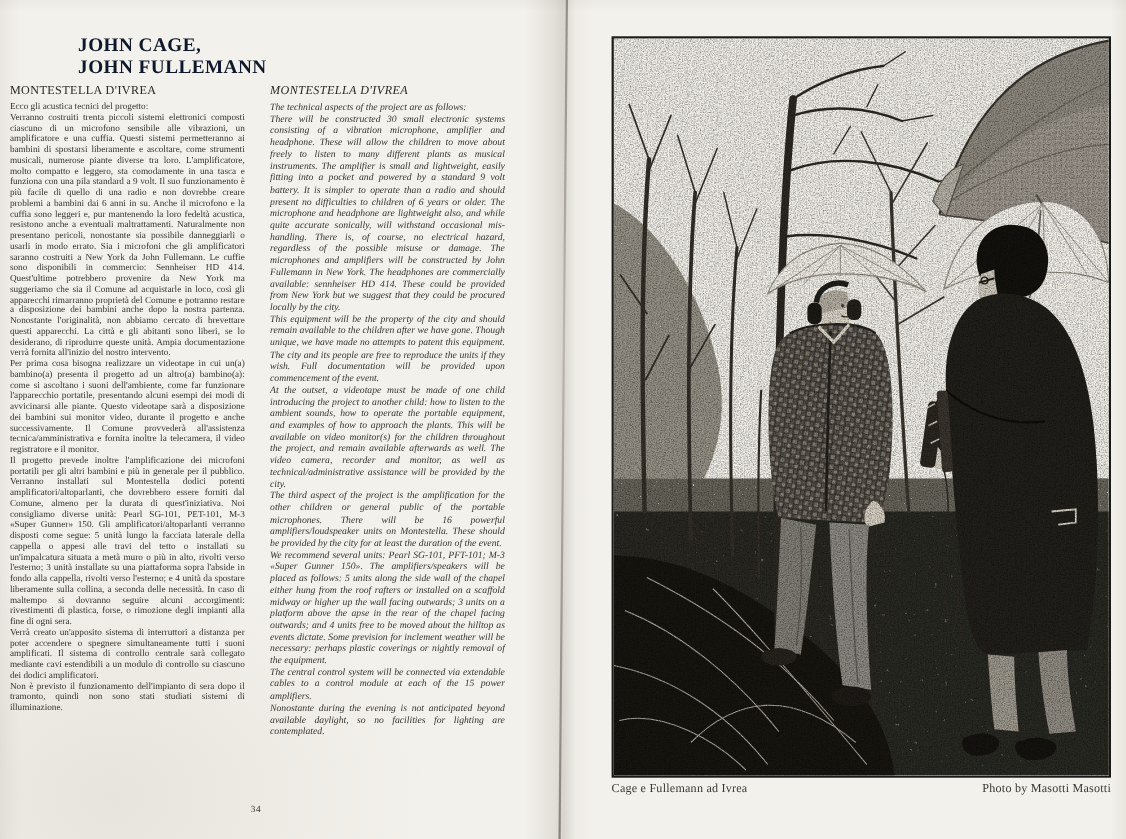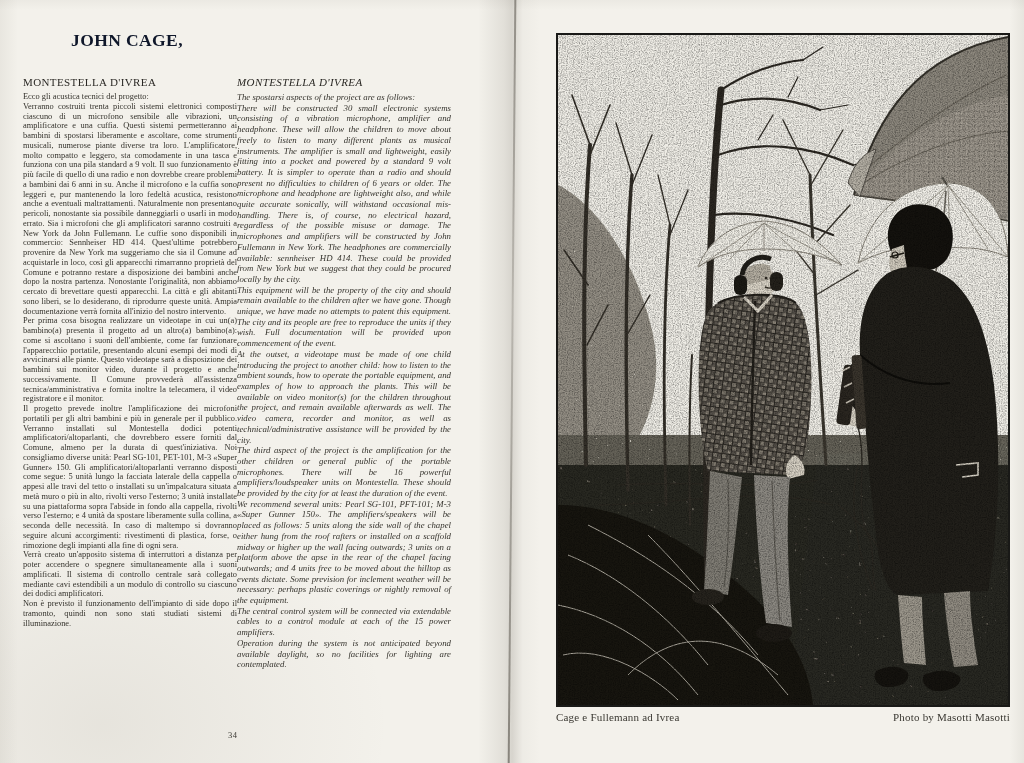--- a/index.html
+++ b/index.html
@@ -23,21 +23,21 @@
   }
   .crease{
     position:absolute;left:511px;top:-4px;width:2px;height:775px;pointer-events:none;
     background:linear-gradient(to bottom, rgba(50,45,36,.45), rgba(50,45,36,.18) 40%, rgba(50,45,36,.5));
     transform:rotate(.5deg);
   }
 
   
   .page-left{position:absolute;left:0;top:0;width:500px;height:763px;}
   .title{position:absolute;left:23px;top:30px;font-weight:bold;font-size:17.5px;line-height:20px;letter-spacing:.4px;color:#0f172a;margin-left:48px;}
-  .cols{position:absolute;left:23px;top:76px;width:450px;display:flex;}
+  .cols{position:absolute;left:9px;top:76px;width:450px;display:flex;gap:23px;}
   .col{width:214px;}
   .col h2{margin:0 0 4px 0;font-size:11px;font-weight:normal;letter-spacing:.4px;color:#2a2824;}
   .col-it p{margin:0;font-size:8.4px;line-height:9.75px;text-align:justify;color:#34322c;}
   .col-en h2{font-style:italic;}
   .col-en p{margin:0;font-style:italic;font-size:8.8px;line-height:10.7px;text-align:justify;color:#35332d;}
   .pagenum{position:absolute;font-size:8.5px;color:#3c3a34;letter-spacing:.5px;}
   .pagenum-left{left:228px;top:730px;}
 
   
   .page-right{position:absolute;left:512px;top:0;width:512px;height:763px;}
@@ -50,44 +50,45 @@
   .caption{font-size:11px;color:#3a3832;letter-spacing:.2px;}
 </style>
 </head>
 <body>
 
 <div class="spread">
 
   <div class="page-left">
     <div class="title">
       <div>JOHN CAGE,</div>
+      <div>JOHN FULLEMANN</div>
     </div>
     <div class="cols">
       <div class="col col-it">
         <h2>MONTESTELLA D'IVREA</h2>
         <div>
             <p>Ecco gli acustica tecnici del progetto:</p>
             <p>Verranno costruiti trenta piccoli sistemi elettronici composti ciascuno di un microfono sensibile alle vibrazioni, un amplificatore e una cuffia. Questi sistemi permetteranno ai bambini di spostarsi liberamente e ascoltare, come strumenti musicali, numerose piante diverse tra loro. L'amplificatore, molto compatto e leggero, sta comodamente in una tasca e funziona con una pila standard a 9 volt. Il suo funzionamento è più facile di quello di una radio e non dovrebbe creare problemi a bambini dai 6 anni in su. Anche il microfono e la cuffia sono leggeri e, pur mantenendo la loro fedeltà acustica, resistono anche a eventuali maltrattamenti. Naturalmente non presentano pericoli, nonostante sia possibile danneggiarli o usarli in modo errato. Sia i microfoni che gli amplificatori saranno costruiti a New York da John Fullemann. Le cuffie sono disponibili in commercio: Sennheiser HD 414. Quest'ultime potrebbero provenire da New York ma suggeriamo che sia il Comune ad acquistarle in loco, così gli apparecchi rimarranno proprietà del Comune e potranno restare a disposizione dei bambini anche dopo la nostra partenza. Nonostante l'originalità, non abbiamo cercato di brevettare questi apparecchi. La città e gli abitanti sono liberi, se lo desiderano, di riprodurre queste unità. Ampia documentazione verrà fornita all'inizio del nostro intervento.</p>
             <p>Per prima cosa bisogna realizzare un videotape in cui un(a) bambino(a) presenta il progetto ad un altro(a) bambino(a): come si ascoltano i suoni dell'ambiente, come far funzionare l'apparecchio portatile, presentando alcuni esempi dei modi di avvicinarsi alle piante. Questo videotape sarà a disposizione dei bambini sui monitor video, durante il progetto e anche successivamente. Il Comune provvederà all'assistenza tecnica/amministrativa e fornita inoltre la telecamera, il video registratore e il monitor.</p>
             <p>Il progetto prevede inoltre l'amplificazione dei microfoni portatili per gli altri bambini e più in generale per il pubblico. Verranno installati sul Montestella dodici potenti amplificatori/altoparlanti, che dovrebbero essere forniti dal Comune, almeno per la durata di quest'iniziativa. Noi consigliamo diverse unità: Pearl SG-101, PET-101, M-3 «Super Gunner» 150. Gli amplificatori/altoparlanti verranno disposti come segue: 5 unità lungo la facciata laterale della cappella o appesi alle travi del tetto o installati su un'impalcatura situata a metà muro o più in alto, rivolti verso l'esterno; 3 unità installate su una piattaforma sopra l'abside in fondo alla cappella, rivolti verso l'esterno; e 4 unità da spostare liberamente sulla collina, a seconda delle necessità. In caso di maltempo si dovranno seguire alcuni accorgimenti: rivestimenti di plastica, forse, o rimozione degli impianti alla fine di ogni sera.</p>
-            <p>Verrà creato un'apposito sistema di interruttori a distanza per poter accendere o spegnere simultaneamente alla i suoni amplificati. Il sistema di controllo centrale sarà collegato mediante cavi estendibili a un modulo di controllo su ciascuno dei dodici amplificatori.</p>
-            <p>Non è previsto il funzionamento dell'impianto di side dopo il tramonto, quindi non sono stati studiati sistemi di illuminazione.</p>
+            <p>Verrà creato un'apposito sistema di interruttori a distanza per poter accendere o spegnere simultaneamente tutti i suoni amplificati. Il sistema di controllo centrale sarà collegato mediante cavi estendibili a un modulo di controllo su ciascuno dei dodici amplificatori.</p>
+            <p>Non è previsto il funzionamento dell'impianto di sera dopo il tramonto, quindi non sono stati studiati sistemi di illuminazione.</p>
           </div>
       </div>
       <div class="col col-en">
         <h2>MONTESTELLA D'IVREA</h2>
         <div>
-            <p>The spostarsi aspects of the project are as follows:</p>
+            <p>The technical aspects of the project are as follows:</p>
             <p>There will be constructed 30 small electronic systems consisting of a vibration microphone, amplifier and headphone. These will allow the children to move about freely to listen to many different plants as musical instruments. The amplifier is small and lightweight, easily fitting into a pocket and powered by a standard 9 volt battery. It is simpler to operate than a radio and should present no difficulties to children of 6 years or older. The microphone and headphone are lightweight also, and while quite accurate sonically, will withstand occasional mis-handling. There is, of course, no electrical hazard, regardless of the possible misuse or damage. The microphones and amplifiers will be constructed by John Fullemann in New York. The headphones are commercially available: sennheiser HD 414. These could be provided from New York but we suggest that they could be procured locally by the city.</p>
             <p>This equipment will be the property of the city and should remain available to the children after we have gone. Though unique, we have made no attempts to patent this equipment. The city and its people are free to reproduce the units if they wish. Full documentation will be provided upon commencement of the event.</p>
             <p>At the outset, a videotape must be made of one child introducing the project to another child: how to listen to the ambient sounds, how to operate the portable equipment, and examples of how to approach the plants. This will be available on video monitor(s) for the children throughout the project, and remain available afterwards as well. The video camera, recorder and monitor, as well as technical/administrative assistance will be provided by the city.</p>
             <p>The third aspect of the project is the amplification for the other children or general public of the portable microphones. There will be 16 powerful amplifiers/loudspeaker units on Montestella. These should be provided by the city for at least the duration of the event.</p>
             <p>We recommend several units: Pearl SG-101, PFT-101; M-3 «Super Gunner 150». The amplifiers/speakers will be placed as follows: 5 units along the side wall of the chapel either hung from the roof rafters or installed on a scaffold midway or higher up the wall facing outwards; 3 units on a platform above the apse in the rear of the chapel facing outwards; and 4 units free to be moved about the hilltop as events dictate. Some prevision for inclement weather will be necessary: perhaps plastic coverings or nightly removal of the equipment.</p>
             <p>The central control system will be connected via extendable cables to a control module at each of the 15 power amplifiers.</p>
-            <p>Operation during the system is not anticipated beyond available daylight, so no facilities for lighting are contemplated.</p>
+            <p>Nonostante during the evening is not anticipated beyond available daylight, so no facilities for lighting are contemplated.</p>
           </div>
       </div>
     </div>
     <div class="pagenum pagenum-left">34</div>
   </div>
 
   <div class="gutter"></div>
   <div class="crease"></div>
 
   <div class="page-right">

